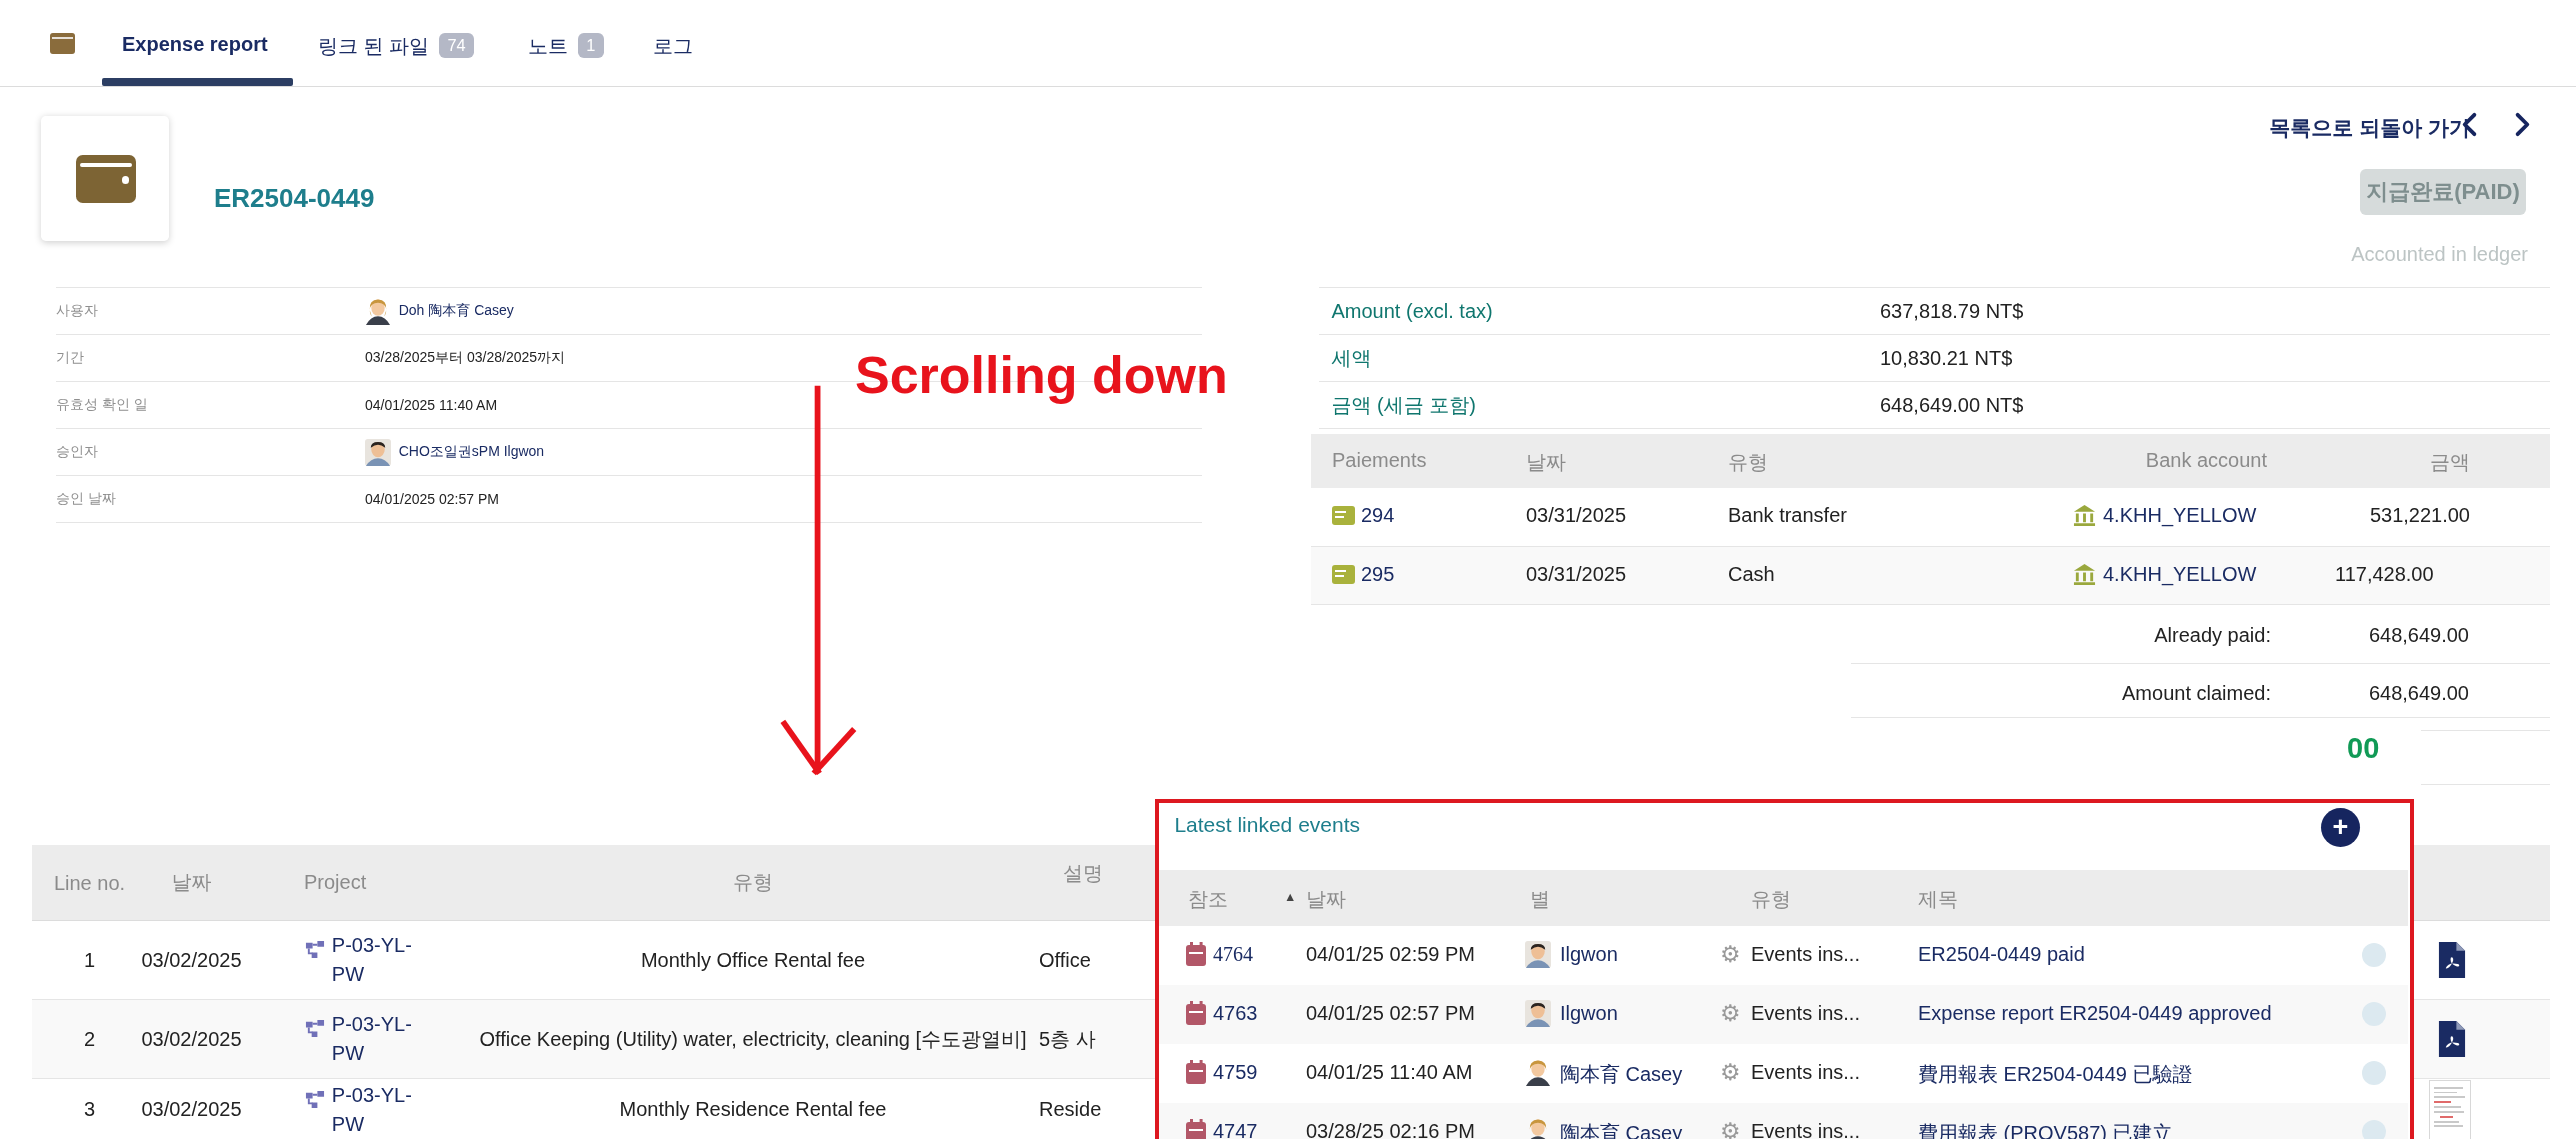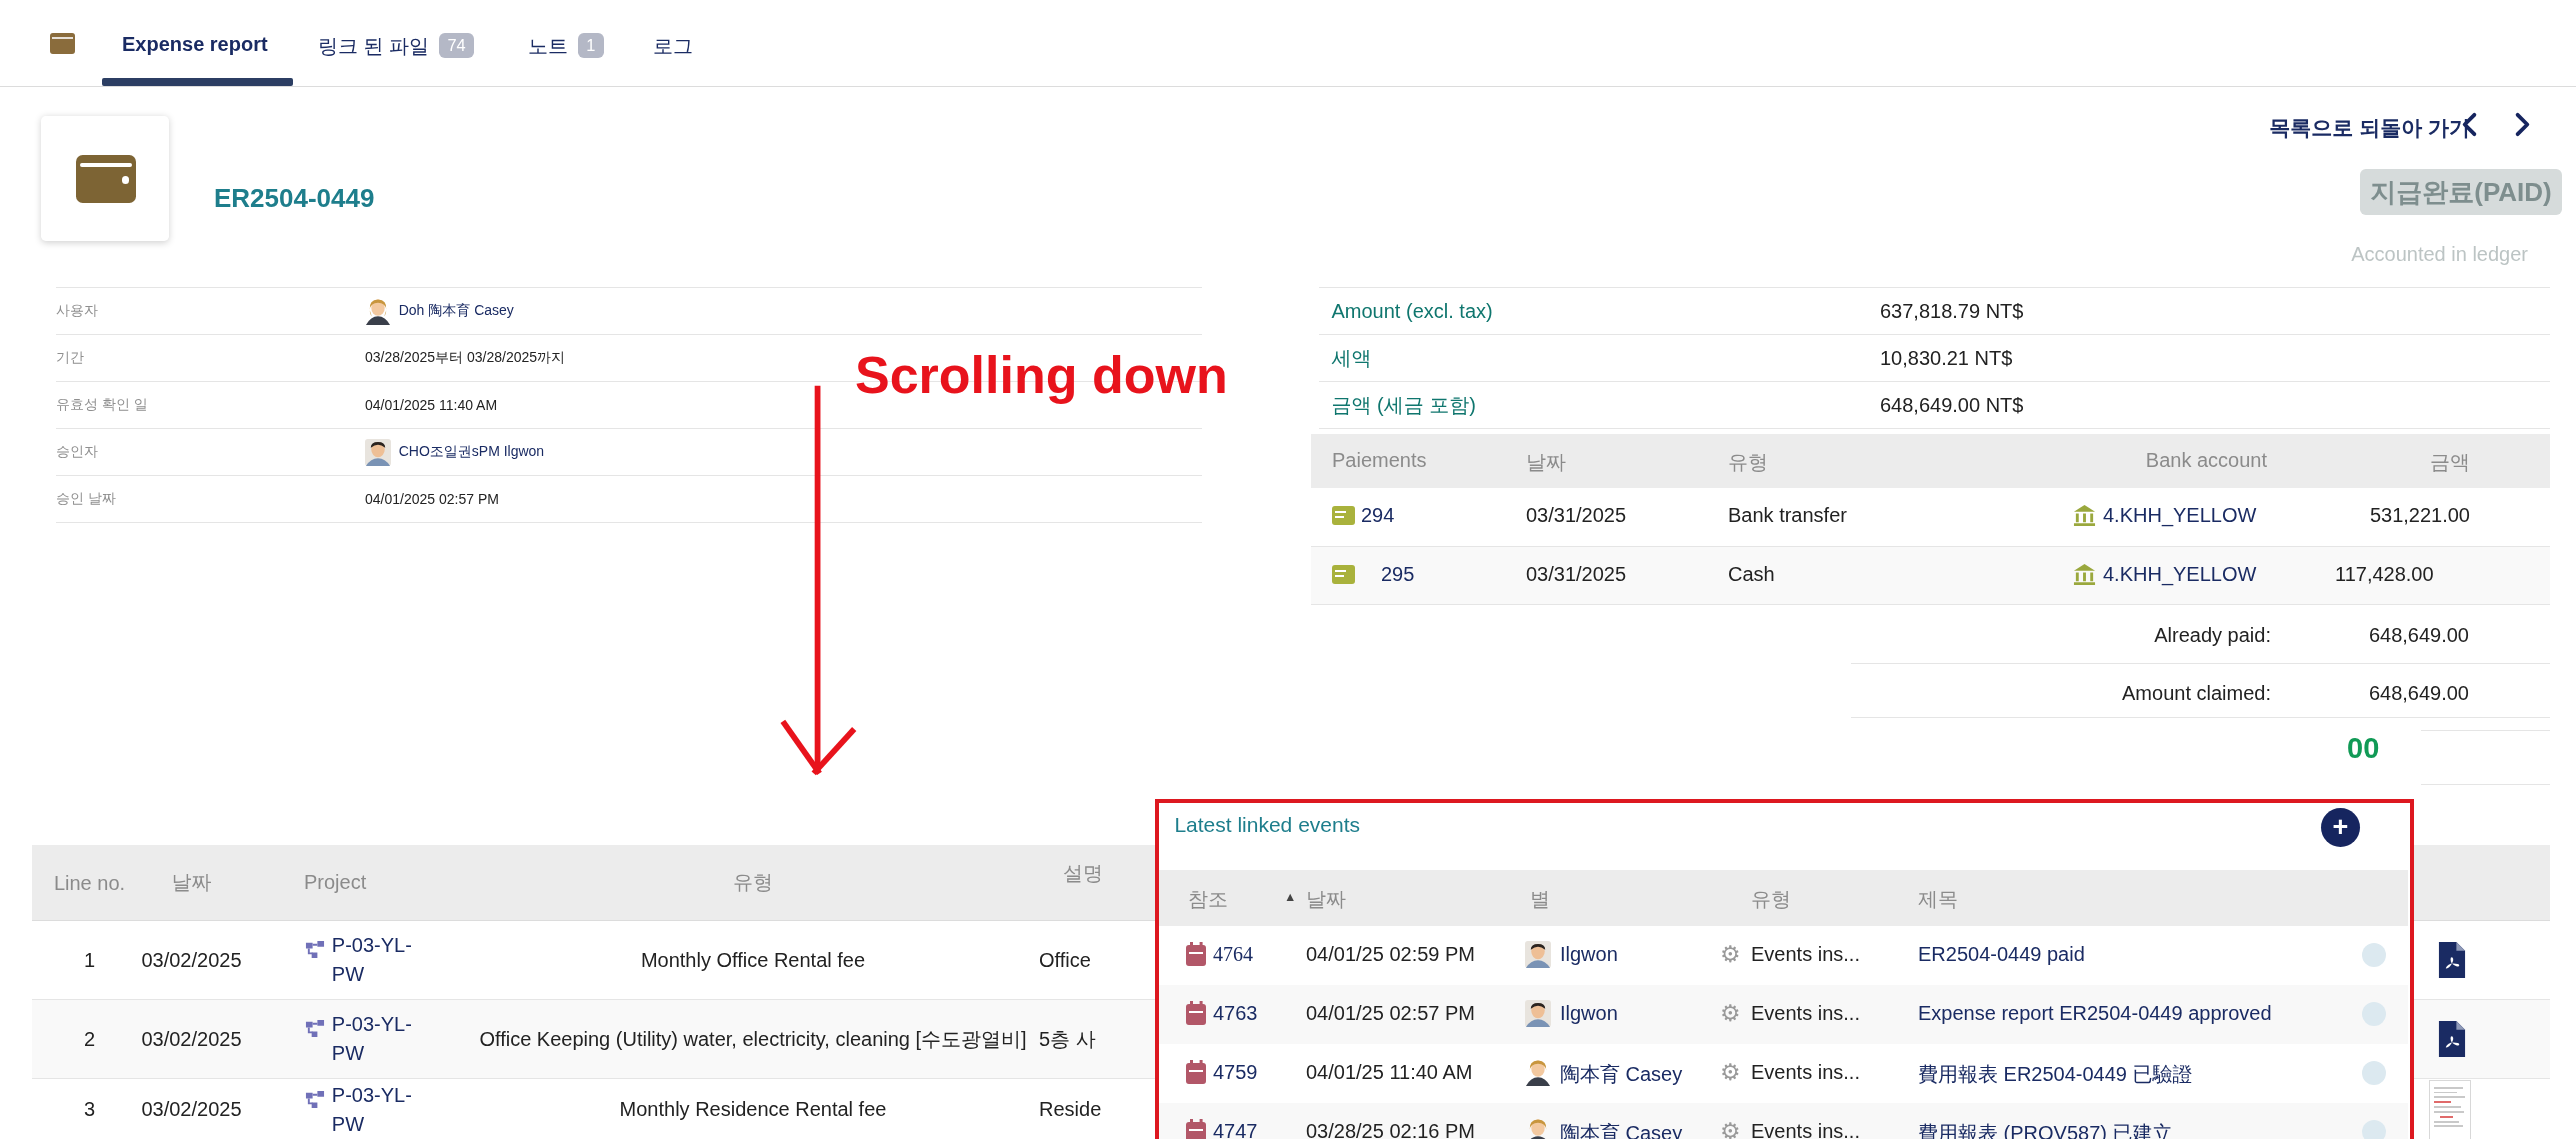--- a/index.html
+++ b/index.html
@@ -19,22 +19,22 @@
   
   .doc-card{left:41px;top:116px;width:128px;height:125px;background:#fff;border-radius:4.8px;
       box-shadow:0 1.9px 7.7px rgba(0,0,0,.18);}
   .wallet-lg{position:absolute;left:35px;top:39px;width:60px;height:48px;background:#7d6434;border-radius:6.7px;}
   .wallet-lg::before{content:"";position:absolute;left:3.9px;top:7.7px;width:52px;height:3.9px;background:#fff;border-radius:1.9px;}
   .wallet-lg::after{content:"";position:absolute;right:6.7px;top:21px;width:7.7px;height:7.7px;background:#fff;border-radius:50%;}
   .doc-title{left:214px;top:183px;font-size:26px;font-weight:bold;color:#1e7e8c;}
   .back-link{top:114px;right:106px;font-size:21px;font-weight:bold;color:#1a2b63;cursor:pointer;}
   .chev{top:110px;width:29px;height:29px;}
   .chev svg{display:block;}
-  .status-badge{left:2360px;top:169px;width:202px;height:46px;background:#d6dbdb;border-radius:5.8px;
-      color:#7e8e8e;font-size:26px;font-weight:bold;display:flex;align-items:center;justify-content:center;}
+  .status-badge{left:2360px;top:169px;width:166px;height:46px;background:#d6dbdb;border-radius:5.8px;
+      color:#7e8e8e;font-size:22px;font-weight:bold;display:flex;align-items:center;justify-content:center;}
   .accounted{top:243px;right:48px;font-size:20px;color:#bcc4c4;}
   
   .fields{left:56px;top:287px;width:1146px;border-top:1px solid #e5e5e5;}
   .frow{position:relative;height:46px;border-bottom:1px solid #e5e5e5;font-size:14px;display:flex;align-items:center;}
   .frow .flabel{position:absolute;left:0;width:289px;color:#8f8f8f;}
   .frow .fvalue{position:absolute;left:309px;display:flex;align-items:center;gap:7.7px;}
   .avatar{width:26px;height:27px;display:inline-block;}
   
   .summary{left:1319px;top:287px;width:1231px;border-top:1px solid #e5e5e5;}
   .srow{position:relative;height:46px;border-bottom:1px solid #e5e5e5;font-size:20px;display:flex;align-items:center;}
@@ -184,21 +184,21 @@
     <span style="left:417px;" class="val">Bank transfer</span>
     <svg style="position:absolute;left:762px;top:16.4px;" width="23" height="23" viewBox="0 0 24 24">
         <path d="M12 1 L23 8 L1 8 Z M3 10 h3 v9 h-3 Z M10.5 10 h3 v9 h-3 Z M18 10 h3 v9 h-3 Z M1 20 h22 v3 h-22 Z" fill="#9aa83d"></path>
       </svg>
     <a style="position:absolute;left:792px;top:16.4px;width:164px;text-align:left;" class="navy">4.KHH_YELLOW</a>
     <span style="left:1024px;width:135px;text-align:right;" class="val">531,221.00</span>
   </div>
   <div class="abs hline" style="left:1311px;top:546px;width:1239px;"></div>
   <div class="abs pay-row pr-stripe" style="top:547px;">
     <span style="left:21px;top:18.3px;" class="money-icon"></span>
-    <a style="position:absolute;left:50px;top:16.4px;margin-left:20px;" class="navy">295</a>
+    <a style="position:absolute;left:50px;top:16.4px;" class="navy">295</a>
     <span style="left:215px;" class="val">03/31/2025</span>
     <span style="left:417px;" class="val">Cash</span>
     <svg style="position:absolute;left:762px;top:16.4px;" width="23" height="23" viewBox="0 0 24 24">
         <path d="M12 1 L23 8 L1 8 Z M3 10 h3 v9 h-3 Z M10.5 10 h3 v9 h-3 Z M18 10 h3 v9 h-3 Z M1 20 h22 v3 h-22 Z" fill="#9aa83d"></path>
       </svg>
     <a style="position:absolute;left:792px;top:16.4px;width:164px;text-align:left;" class="navy">4.KHH_YELLOW</a>
     <span style="left:1024px;width:135px;text-align:left;" class="val">117,428.00</span>
   </div>
   <div class="abs hline" style="left:1311px;top:604px;width:1239px;"></div>
 

